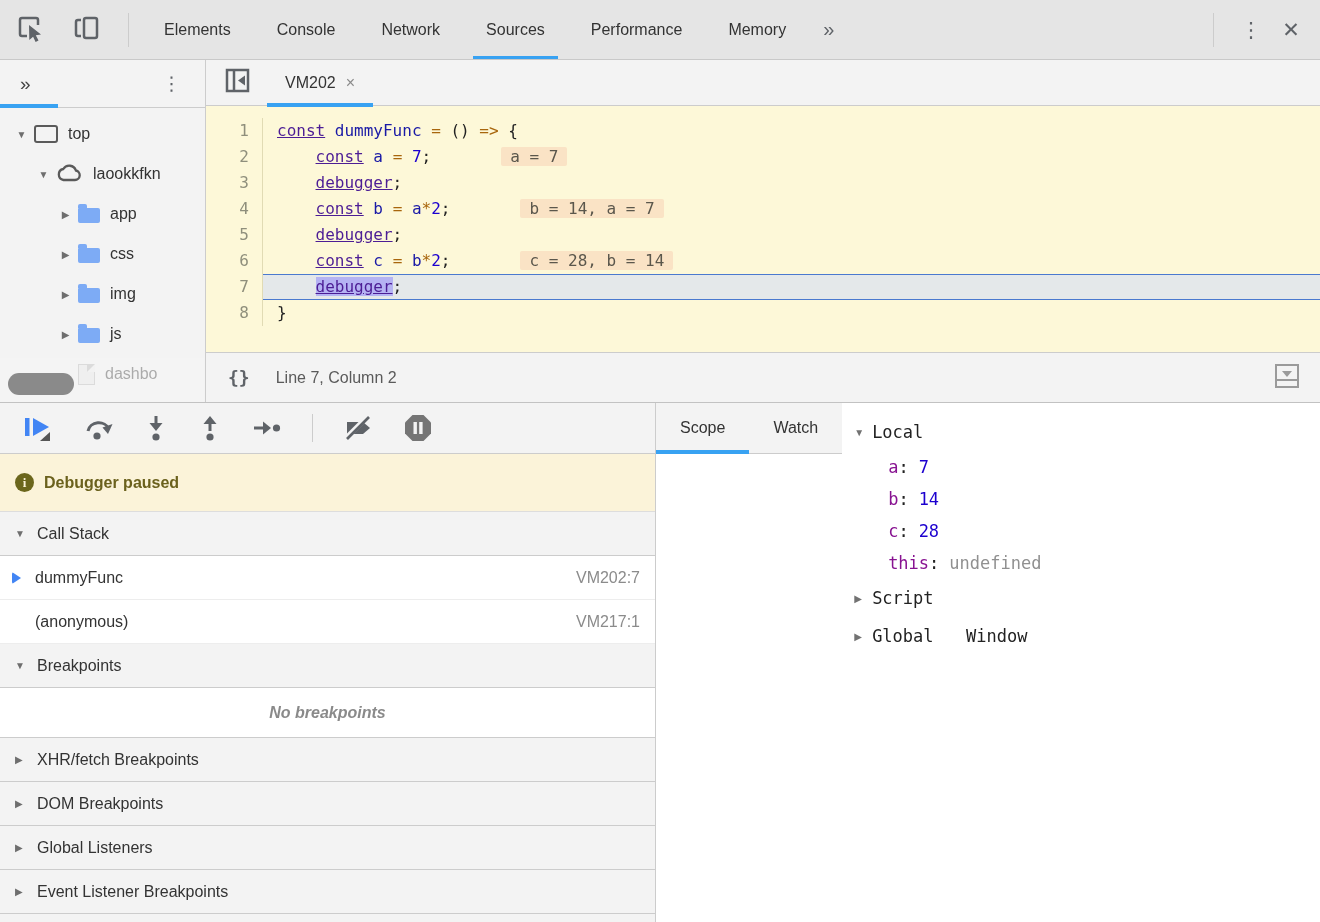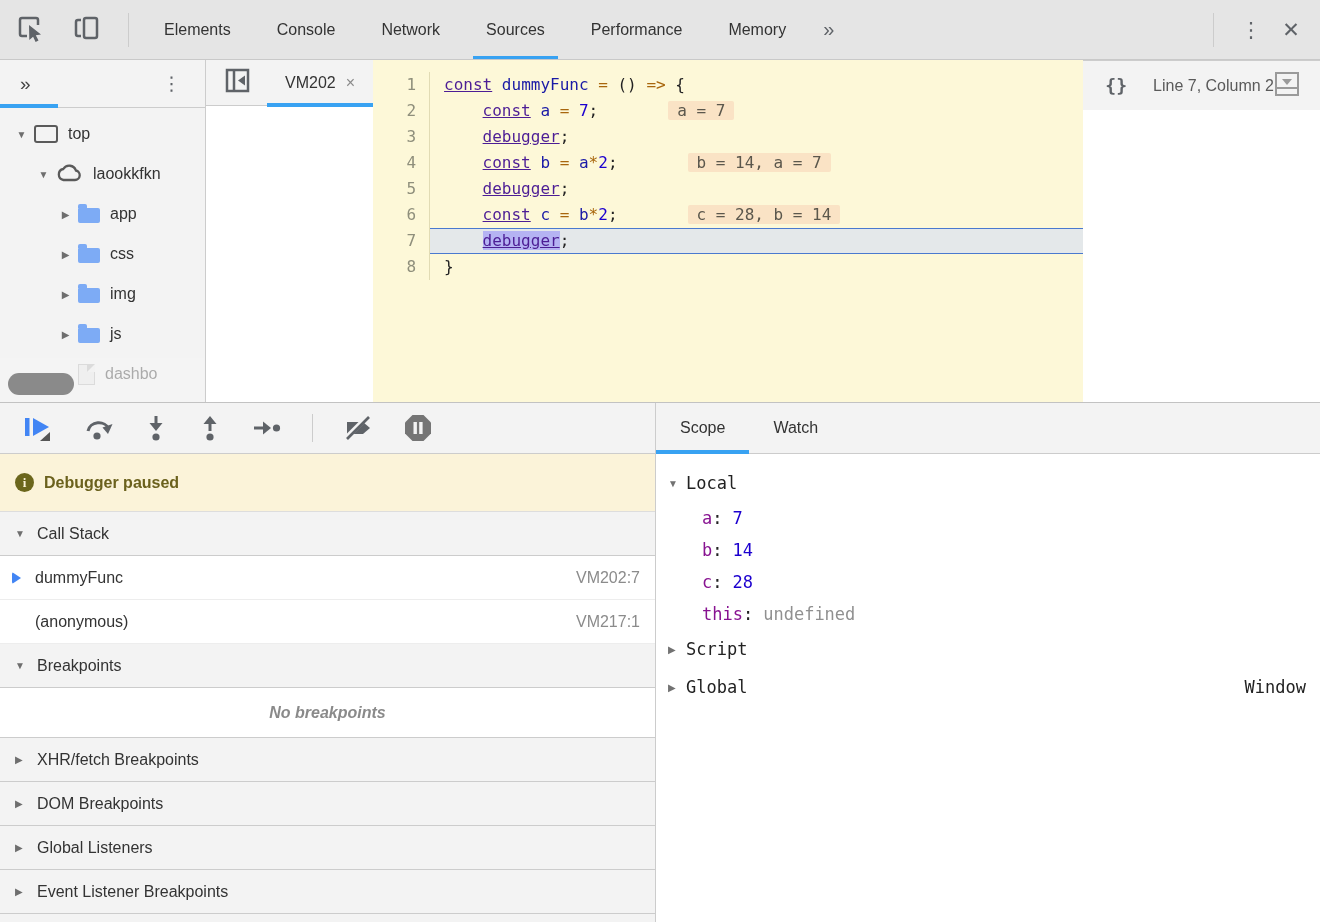--- a/index.html
+++ b/index.html
@@ -43,21 +43,21 @@
   .ic-file { width:17px; height:21px; background:#e8e8e8; border:1px solid #b3b3b3; }
   .ic-file::after { content:''; position:absolute; top:-1px; right:-1px;
     border-style:solid; border-width:0 0 8px 8px;
     border-color:transparent transparent #efefef #b3b3b3; }
   .sb-overlay { position:absolute; left:0; right:1px; bottom:0; height:44px;
     background:rgba(243,243,243,0.62); }
   .sb-thumb { position:absolute; left:8px; bottom:7px; width:66px; height:22px;
     border-radius:11px; background:#8a8a8a; }
 
   
-  .editor { flex:1; display:flex; flex-direction:row; min-width:0; }
+  .editor { flex:1; display:flex; flex-direction:column; min-width:0; }
   .etabs { height:46px; background:#f3f3f3; border-bottom:1px solid #ccc;
     display:flex; align-items:center; }
   .enav-icon { margin-left:18px; }
   .etab { height:46px; display:flex; align-items:center; margin-left:16px; padding:0 18px;
     position:relative; font-size:16px; color:#333; }
   .etab .tclose { color:#8a8a8a; font-size:16px; margin-left:10px; }
   .etab.active::after { content:''; position:absolute; left:0; right:0; bottom:-1px;
     height:4px; background:#38a2f2; }
   .code { flex:1; background:#fdf8d8; padding-top:12px; overflow:hidden; }
   .code-line { display:flex; height:26px; font-family:"DejaVu Sans Mono", monospace;
@@ -104,21 +104,21 @@
   .fr-marker { width:0; height:0; border-top:6px solid transparent; border-bottom:6px solid transparent;
     border-left:9px solid #4285f4; margin-left:12px; border-radius:2px; }
   .fr-marker.off { border-left-color:transparent; }
   .fr-name { margin-left:14px; }
   .fr-loc { margin-left:auto; margin-right:15px; color:#8b8b8b; }
   .sec-body { height:50px; background:#fff; border-bottom:1px solid #ccc;
     display:flex; align-items:center; justify-content:center;
     font-style:italic; color:#8a8a8a; font-size:16px;font-weight:bold; }
 
   
-  .dright { flex:1; background:#fff; display:flex; flex-direction:column; min-width:0; }
+  .dright { flex:1; background:#fff; display:flex; flex-direction:row; min-width:0; }
   .sc-tabs { height:51px; background:#f3f3f3; border-bottom:1px solid #ccc;
     display:flex; align-items:stretch; }
   .sc-tab { display:flex; align-items:center; padding:0 24px; font-size:16px; color:#333;
     position:relative; }
   .sc-tab.active::after { content:''; position:absolute; left:0; right:0; bottom:-1px;
     height:4px; background:#38a2f2; }
   .sc-body { padding-top:10px; font-family:"DejaVu Sans Mono", monospace; font-size:17px; }
   .sc-row { display:flex; align-items:center; height:32px; padding-left:12px; color:#222; }
   .sc-row.group { height:38px; }
   .sc-exp { width:18px; flex:none; font-size:10px; color:#727272;

